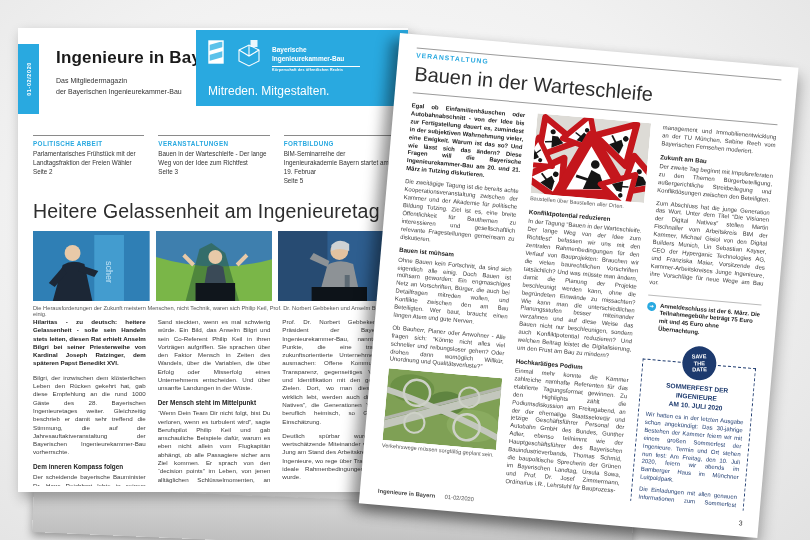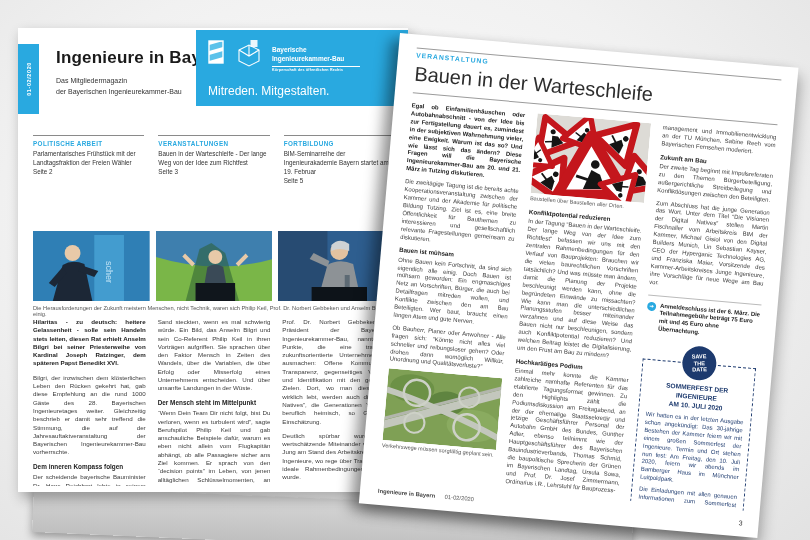--- a/index.html
+++ b/index.html
@@ -138,20 +138,21 @@
       <p>Bauen in der Warteschleife - Der lange Weg von der Idee zum Richtfest</p>
       <div class="pg">Seite 3</div>
     </div>
     <div class="teaser">
       <h4>FORTBILDUNG</h4>
       <p>BIM-Seminarreihe der Ingenieurakademie Bayern startet am 19. Februar</p>
       <div class="pg">Seite 5</div>
     </div>
   </div>
 
+  <div class="headline">Heitere Gelassenheit am Ingenieuretag</div>
 
   <div class="photo-row">
     <div class="photo">
       <svg viewBox="0 0 118 70" preserveAspectRatio="none">
         <rect width="118" height="70" fill="#2f7fb5"></rect>
         <rect x="62" y="4" width="30" height="66" fill="#49a4d6" opacity=".8"></rect>
         <text x="74" y="30" font-size="9" fill="#bfe2f4" transform="rotate(90 74 30)" font-family="Liberation Sans, sans-serif">scher</text>
         <circle cx="40" cy="22" r="8" fill="#e8c9a8"></circle>
         <path d="M20 70 L30 34 Q40 28 52 33 L60 70 Z" fill="#1c2736"></path>
         <path d="M48 34 L66 40 L62 46 L46 40 Z" fill="#1c2736"></path>

